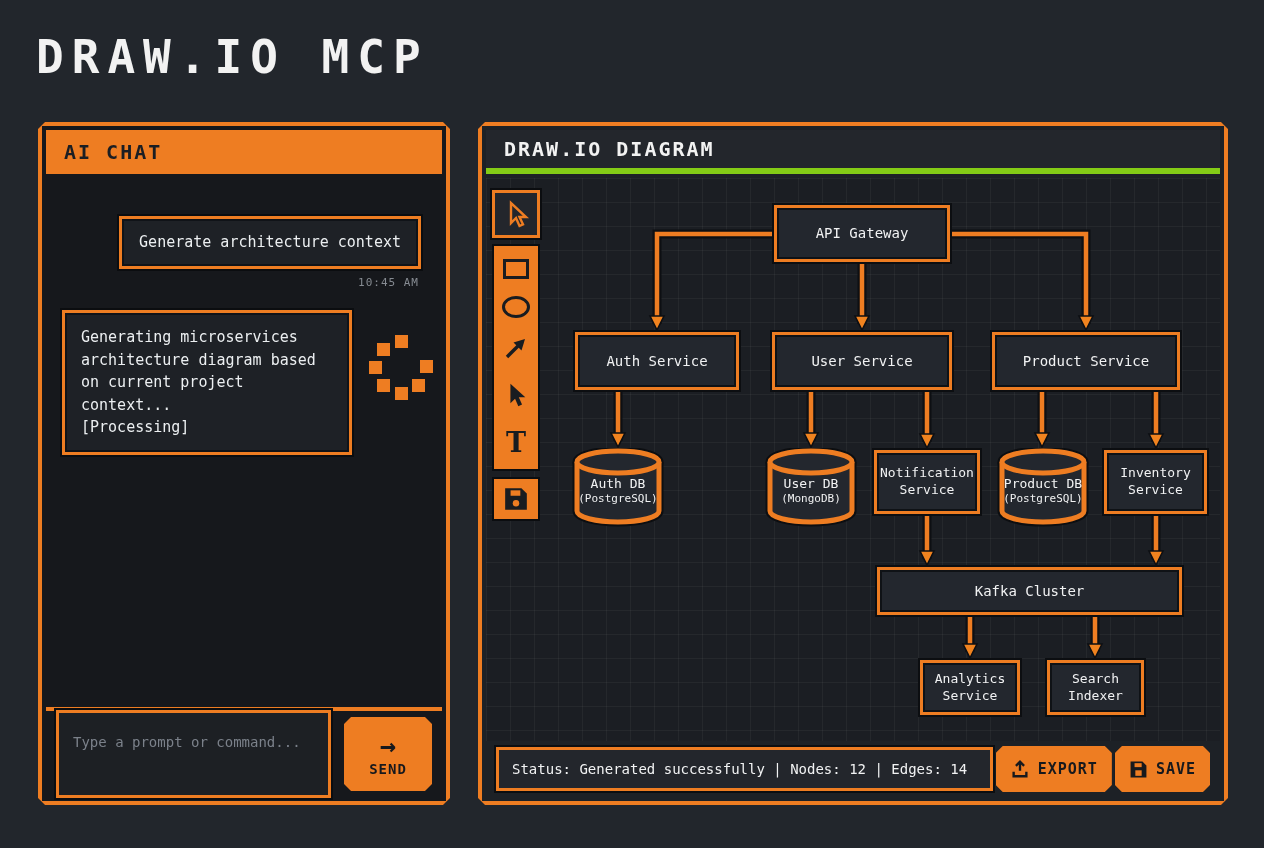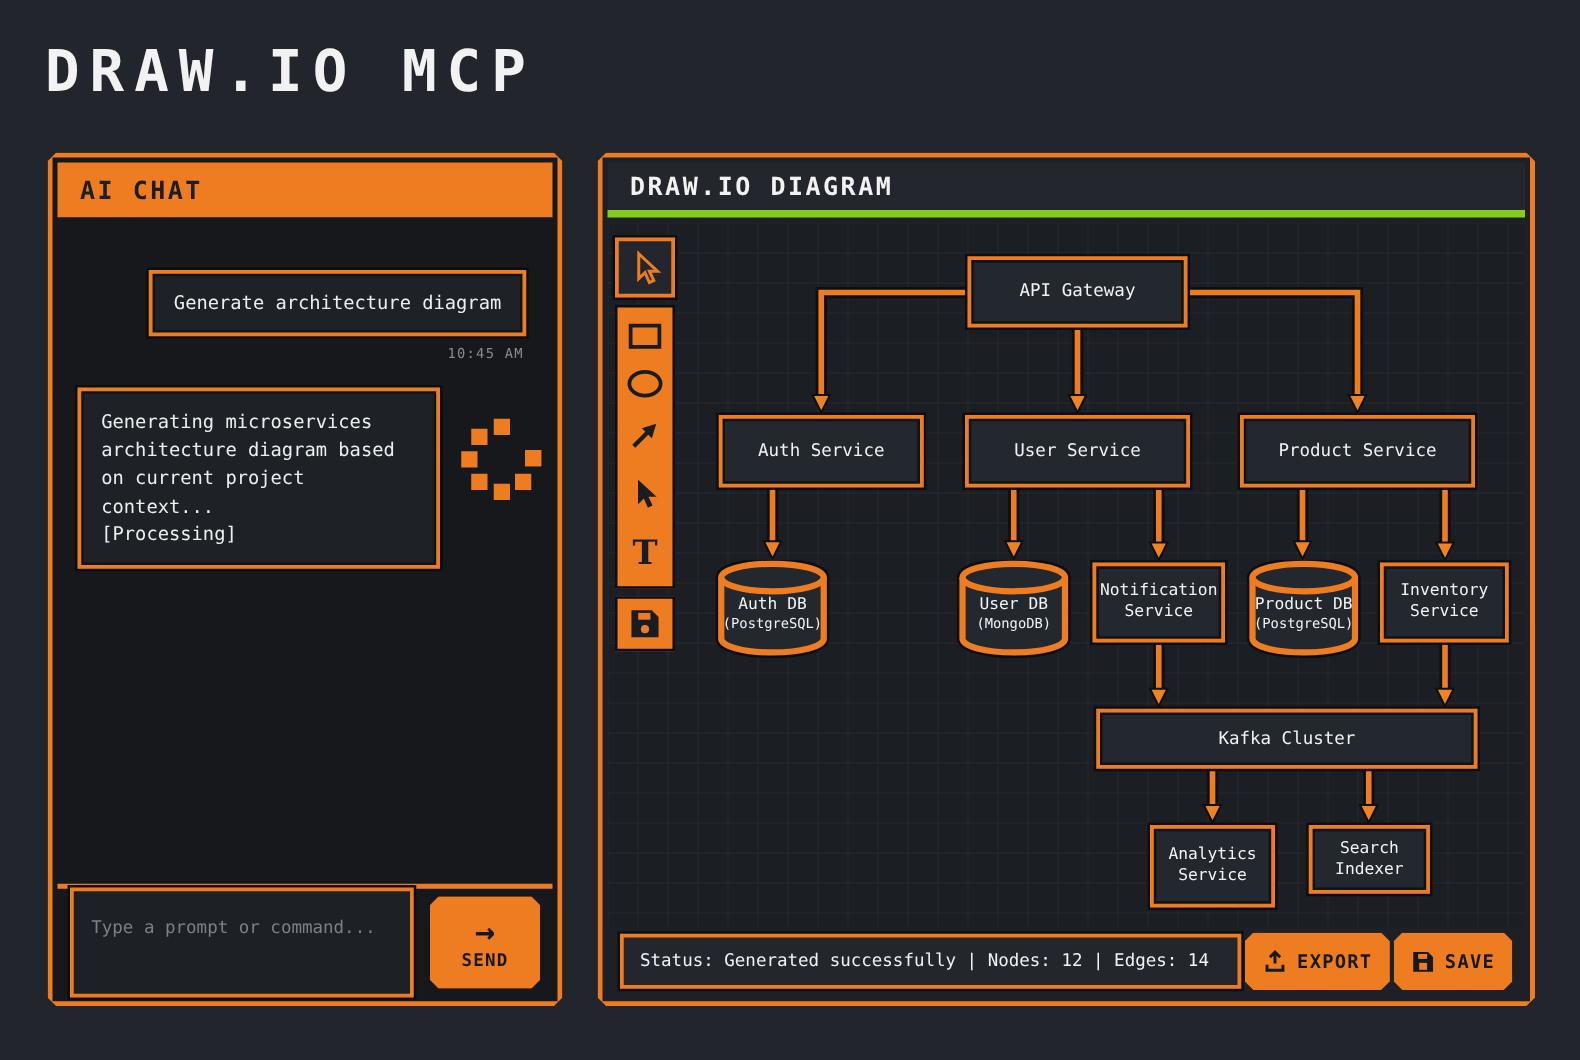--- a/index.html
+++ b/index.html
@@ -96,21 +96,21 @@
     text-align:center; white-space:pre-line; font-size:14px; line-height:1.3;
   }
   .node.small { font-size:13px; }
   .n-api       { left:288px; top:27px;  width:176px; height:57px; }
   .n-auth      { left:89px;  top:154px; width:164px; height:58px; }
   .n-user      { left:286px; top:154px; width:180px; height:58px; }
   .n-product   { left:506px; top:154px; width:188px; height:58px; }
   .n-notif     { left:388px; top:272px; width:106px; height:64px; }
   .n-inventory { left:618px; top:272px; width:103px; height:64px; }
   .n-kafka     { left:391px; top:389px; width:305px; height:48px; }
-  .n-analytics { left:434px; top:482px; width:100px; height:66px; }
+  .n-analytics { left:434px; top:482px; width:100px; height:55px; }
   .n-search    { left:561px; top:482px; width:97px;  height:55px; }
 
   .db { position:absolute; width:92px; height:79px; }
   .db-auth    { left:86px;  top:270px; }
   .db-user    { left:279px; top:270px; }
   .db-product { left:511px; top:270px; }
   .db svg { position:absolute; inset:0; }
   .db .db-label {
     position:absolute; left:0; right:0; top:28px; text-align:center;
     color:#f1f2f3; font-size:13px; line-height:1.25;
@@ -158,21 +158,21 @@
 <body>
 
 <h1 class="page-title">DRAW.IO MCP</h1>
 
 <section class="panel panel-left chamfer">
   <header class="panel-header orange">
     <span>AI CHAT</span>
   </header>
 
   <div class="chat-body">
-    <div class="bubble user">Generate architecture diagram</div>
+    <div class="bubble user">Generate architecture context</div>
     <div class="timestamp">10:45 AM</div>
     <div class="bubble ai">Generating microservices
 architecture diagram based
 on current project context...
 [Processing]</div>
 
     <div class="spinner">
       <div class="sq sq-top"></div>
       <div class="sq sq-top-left"></div>
       <div class="sq sq-left"></div>

